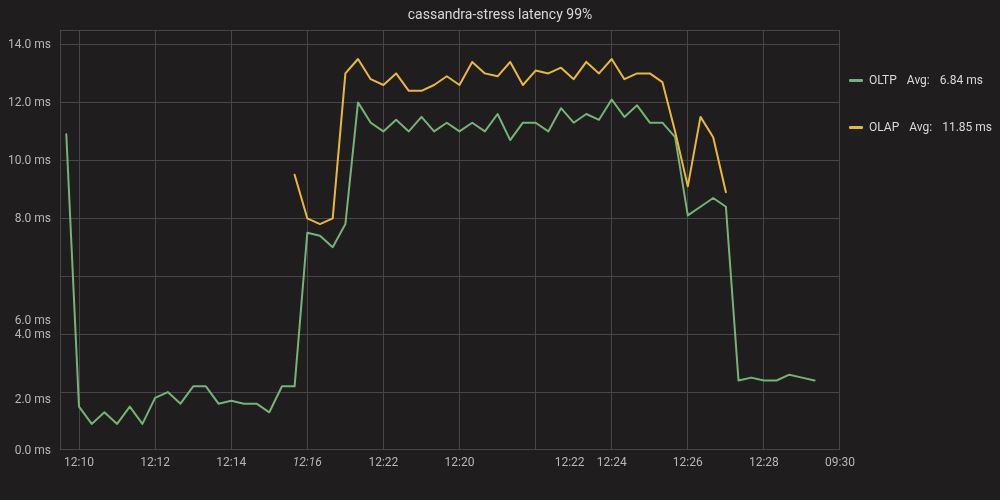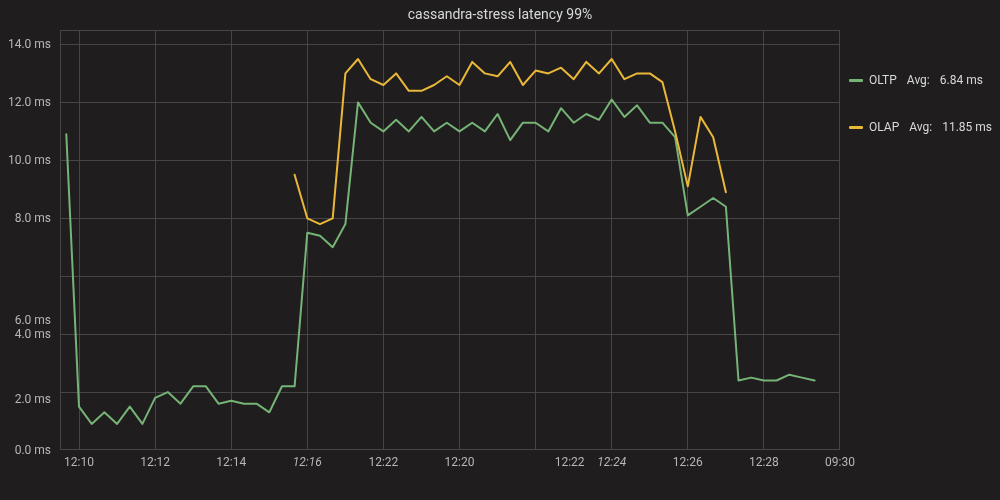--- a/index.html
+++ b/index.html
@@ -153,21 +153,21 @@
   </div>
 
   <div class="x-ticks">
       <div class="x-tick" style="left: 19.0244px;">12:10</div>
       <div class="x-tick" style="left: 95.122px;">12:12</div>
       <div class="x-tick" style="left: 171.22px;">12:14</div>
       <div class="x-tick" style="left: 247.317px; font-style: italic;">12:16</div>
       <div class="x-tick" style="left: 323.415px;">12:22</div>
       <div class="x-tick" style="left: 399.512px;">12:20</div>
       <div class="x-tick" style="left: 475.61px; margin-left: 34px;">12:22</div>
-      <div class="x-tick" style="left: 551.707px; font-style: italic;">12:24</div>
+      <div class="x-tick" style="left: 551.707px;">12:24</div>
       <div class="x-tick" style="left: 627.805px; text-align: center;">12:26</div>
       <div class="x-tick" style="left: 703.902px;">12:28</div>
       <div class="x-tick" style="left: 780px;">09:30</div>
     </div>
 
   <div class="legend">
     <div class="legend-item">
       <span class="legend-swatch" style="background:#76b376"></span>
       <span class="legend-label">OLTP</span>
       <span class="legend-stat">Avg:</span>

